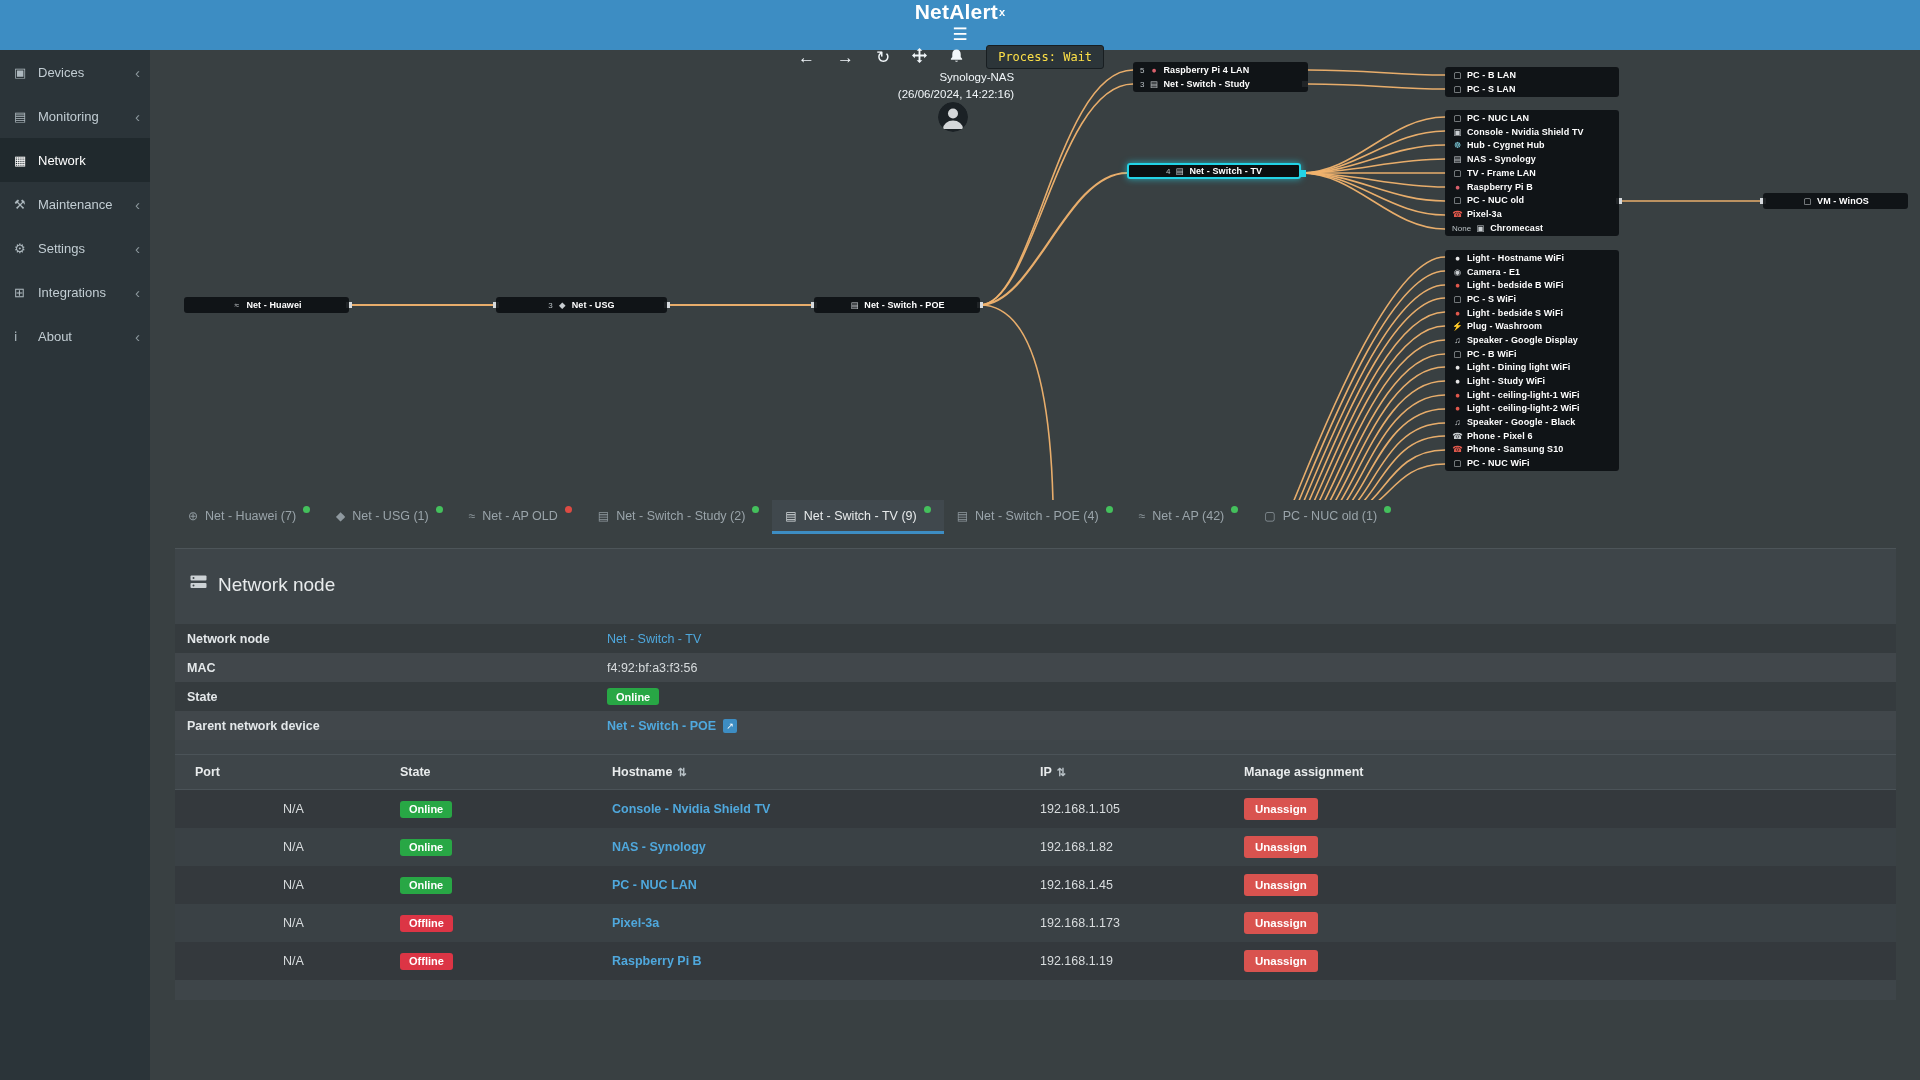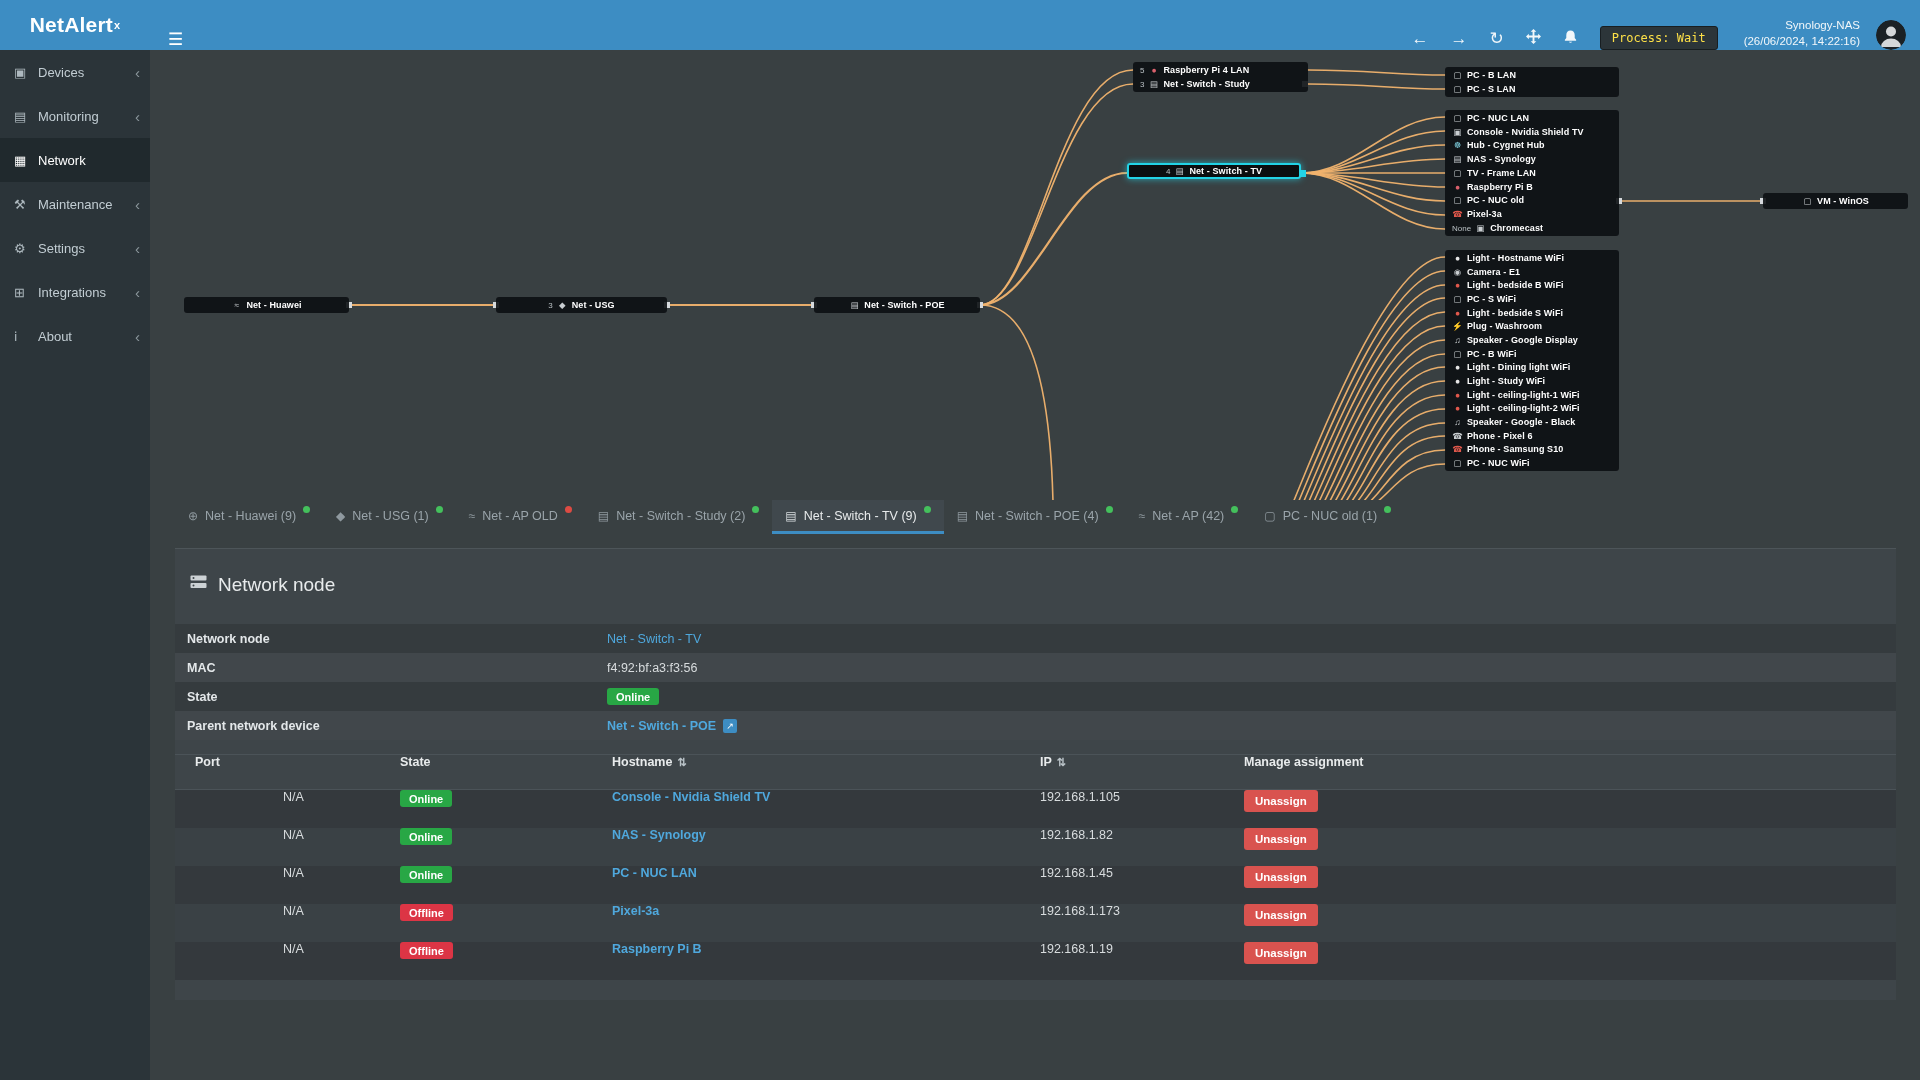--- a/index.html
+++ b/index.html
@@ -4,21 +4,21 @@
 <style>
   * { box-sizing: border-box; }
   html,body { margin:0; padding:0; }
   body {
     width:1920px; height:1080px; overflow:hidden;
     background:#394042; font-family:"Liberation Sans", sans-serif;
     color:#d8dcde;
   }
   
   .topbar { position:fixed; top:0; left:0; width:1920px; height:50px;
-    background:#3d8dc3; display:flex; align-items:flex-end; z-index:50; }
+    background:#3d8dc3; display:flex; align-items:center; z-index:50;flex-direction:column; }
   .logo { width:150px; height:50px; display:flex; align-items:center; justify-content:center;
     color:#fff; font-size:21px; font-weight:bold; letter-spacing:.2px; background:#3d8dc3; }
   .logo sup { font-size:11px; margin-left:1px; }
   .hamburger { color:#fff; font-size:17px; padding:0 18px; cursor:pointer; }
   .topbar-spacer { flex:1; }
   .tb-icons { display:flex; align-items:center; gap:22px; margin-right:18px; }
   .tb-ic { color:#f2f7fa; font-size:17px; line-height:1; cursor:pointer; }
   .proc-badge { font-family:"DejaVu Sans Mono", monospace; font-size:12px; color:#fde047;
     background:#2c3539; border:1px solid #181e21; border-radius:3px; padding:4px 11px; }
   .host-block { text-align:right; color:#f2f7fa; font-size:11.5px; line-height:1.45; margin:0 16px 0 8px; }
@@ -75,21 +75,21 @@
   .kv-value { display:flex; align-items:center; gap:7px; }
   .link { color:#4fa8dd; text-decoration:none; cursor:pointer; }
   .link.bold { font-weight:bold; }
   .badge { display:inline-block; padding:2.5px 9px; border-radius:3px; font-size:11px; font-weight:bold; color:#fff; }
   .badge.online { background:#28a745; }
   .badge.offline { background:#dc3545; }
   .extlink { width:14px; height:14px; background:#3d8dc3; border-radius:2px; color:#fff;
     font-size:9px; display:inline-flex; align-items:center; justify-content:center; cursor:pointer; }
   
   .dtable { margin-top:14px; }
-  .dhead, .drow { display:flex; align-items:flex-start; padding:0 12px; }
+  .dhead, .drow { display:flex; align-items:center; padding:0 12px; }
   .dhead { height:36px; font-weight:bold; font-size:12.5px; color:#e8ebec;
     border-top:1px solid #4b5358; border-bottom:1px solid #4b5358; }
   .drow { height:38px; font-size:12.5px; }
   .drow:nth-child(odd) { background:rgba(0,0,0,0.16); }
   .drow:nth-child(even) { background:rgba(0,0,0,0.05); }
   .c-port { width:213px; text-align:center; }
   .dhead .c-port { text-align:left; padding-left:8px; }
   .c-state { width:212px; }
   .c-host { width:428px; }
   .c-ip { width:204px; }
@@ -410,21 +410,21 @@
         <span class="nico">▢</span>
         <span class="nlbl">PC - NUC WiFi</span>
       </div>
       </div>
   </div>
 
   <div class="tabbar">
 
   <div class="tab">
       <span class="tico">⊕</span>
-      <span class="tlabel">Net - Huawei (9)</span>
+      <span class="tlabel">Net - Huawei (7)</span>
       <span class="dot green"></span>
     </div>
       <div class="tab">
       <span class="tico">◆</span>
       <span class="tlabel">Net - USG (1)</span>
       <span class="dot green"></span>
     </div>
       <div class="tab">
       <span class="tico">≈</span>
       <span class="tlabel">Net - AP OLD</span>

